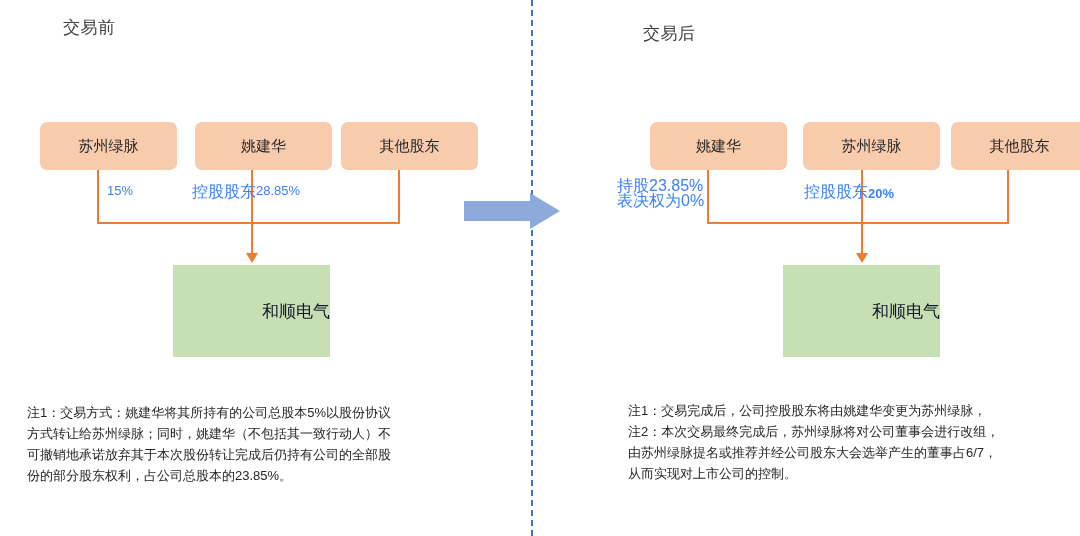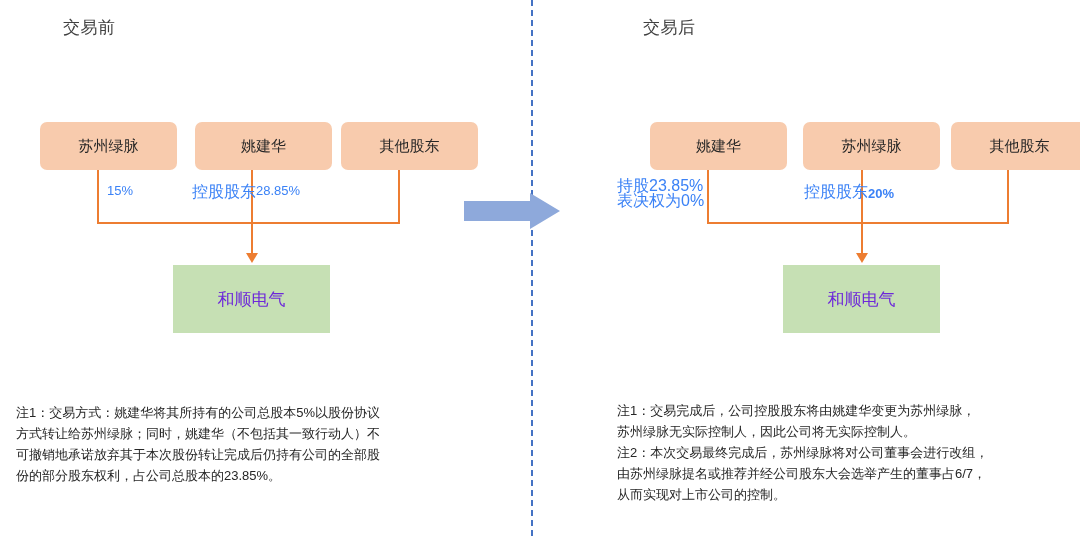--- a/index.html
+++ b/index.html
@@ -32,21 +32,21 @@
   
   .panel-title {
     position: absolute;
     font-size: 17px;
     line-height: 22px;
     color: #404040;
     white-space: nowrap;
     letter-spacing: 0.5px;
   }
   #title-before { left: 63px;  top: 17px; }
-  #title-after  { left: 643px; top: 17px; }
+  #title-after  { left: 643px; top: 23px; }
 
   
   .sh-box {
     position: absolute;
     width: 137px;
     height: 48px;
     background: #F8CBAD;
     border-radius: 7px;
     display: flex;
     align-items: center;
@@ -62,27 +62,27 @@
   #l-box-2 { left: 341px; top: 122px; }
   
   #r-box-0 { left: 650px; top: 122px; }
   #r-box-1 { left: 803px; top: 122px; }
   #r-box-2 { left: 951px; top: 122px; }
 
   
   .target-box {
     position: absolute;
     width: 157px;
-    height: 68px;
+    height: 92px;
     background: #C6E0B4;
     display: flex;
     align-items: center;
-    justify-content: center;
+    justify-content: flex-end;
     font-size: 17px;
-    color: #6d28d9;
+    color: #0f172a;
     white-space: nowrap;
   }
   #l-target { left: 173px; top: 265px; }
   #r-target { left: 783px; top: 265px; }
 
   
   .conn-v {
     position: absolute;
     width: 0;
     border-left: 2px solid #ED7D31;
@@ -123,21 +123,21 @@
 
   
   .notes {
     position: absolute;
     font-size: 13px;
     line-height: 21px;
     color: #262626;
   }
   #notes-left  { left: 16px;  top: 402px; width: 470px; }
   #notes-right { left: 617px; top: 400px; width: 460px; }
-  .note-line { white-space: nowrap; }
+  .note-line { white-space: nowrap; margin-left: 11px; }
 </style>
 </head>
 <body>
 
 <div id="canvas">
 
   <div class="divider"></div>
 
   <div class="panel-title" id="title-before">交易前</div>
 
@@ -206,19 +206,18 @@
   </div>
   <div class="edge-label small" style="left:804px; top:184px;">控股股东</div>
   <div class="edge-label" style="left:868px; top:186px;font-weight:bold;">20%</div>
 
   <div class="target-box" id="r-target">
     <span>和顺电气</span>
   </div>
 
   <div class="notes" id="notes-right">
     <div class="note-line">注1：交易完成后，公司控股股东将由姚建华变更为苏州绿脉，</div>
-    <div class="note-line">苏州绿脉无实际控制人，因此公司将无实际控制人。</div>
     <div class="note-line">注2：本次交易最终完成后，苏州绿脉将对公司董事会进行改组，</div>
     <div class="note-line">由苏州绿脉提名或推荐并经公司股东大会选举产生的董事占6/7，</div>
     <div class="note-line">从而实现对上市公司的控制。</div>
   </div>
 
 </div>
 
 </body></html>

